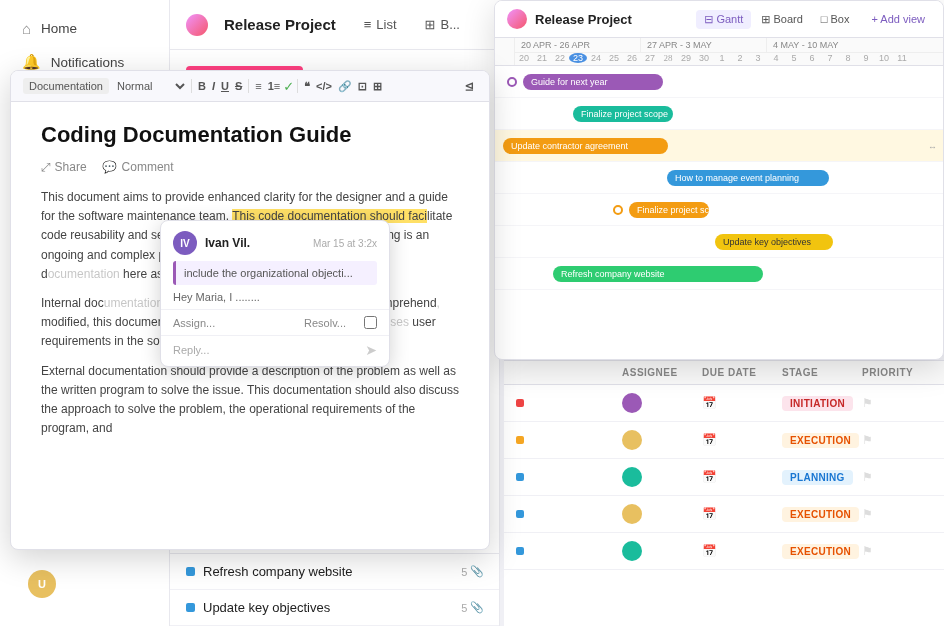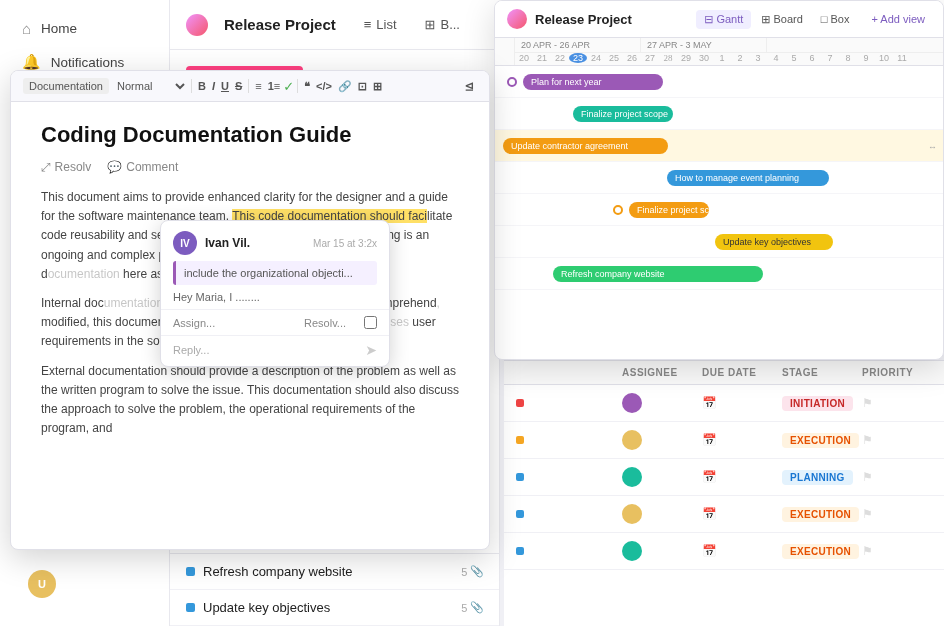--- a/index.html
+++ b/index.html
@@ -605,20 +605,21 @@
       <div class="gantt-add-btn">+ Add view</div>
     </div>
 
     <div class="gantt-date-row">
       <div style="display:flex;align-items:center;font-size:9px;color:#aaa;padding:0 4px;background:#fafafa;border-right:1px solid #eee;min-width:20px;">
       </div>
       <div style="flex:1;display:flex;flex-direction:column;overflow:hidden;">
         <div style="display:flex;border-bottom:1px solid #eee;">
           <div style="width:126px;font-size:9px;color:#888;padding:2px 6px;border-right:1px solid #eee;white-space:nowrap;">20 APR - 26 APR</div>
           <div style="width:126px;font-size:9px;color:#888;padding:2px 6px;border-right:1px solid #eee;white-space:nowrap;">27 APR - 3 MAY</div>
+          <div style="flex:1;font-size:9px;color:#888;padding:2px 6px;white-space:nowrap;">4 MAY - 10 MAY</div>
         </div>
         <div style="display:flex;">
           <div style="display:flex;width:252px;">
             <span style="font-size:9px;color:#aaa;width:18px;text-align:center;">20</span>
             <span style="font-size:9px;color:#aaa;width:18px;text-align:center;">21</span>
             <span style="font-size:9px;color:#aaa;width:18px;text-align:center;">22</span>
             <span style="font-size:9px;color:#aaa;width:18px;text-align:center;background:#4a90e2;color:#fff;border-radius:50%;">23</span>
             <span style="font-size:9px;color:#aaa;width:18px;text-align:center;">24</span>
             <span style="font-size:9px;color:#aaa;width:18px;text-align:center;">25</span>
             <span style="font-size:9px;color:#aaa;width:18px;text-align:center;">26</span>
@@ -641,21 +642,21 @@
             <span style="font-size:9px;color:#aaa;width:18px;text-align:center;">11</span>
           </div>
         </div>
       </div>
     </div>
 
     <div class="gantt-body">
 
       <div class="gantt-row">
         <div class="gantt-circle" style="left:12px;"></div>
-        <div class="gantt-bar purple" style="left:28px;width:140px;">Plan for next year</div>
+        <div class="gantt-bar purple" style="left:28px;width:140px;">Guide for next year</div>
       </div>
 
       <div class="gantt-row">
         <div class="gantt-bar teal" style="left:78px;width:100px;">Finalize project scope</div>
       </div>
 
       <div class="gantt-row" style="background:#fff8e1;">
         <div class="gantt-bar orange" style="left:8px;width:165px;">Update contractor agreement</div>
         <span style="position:absolute;right:6px;top:50%;transform:translateY(-50%);font-size:9px;color:#aaa;">↔</span>
       </div>
@@ -809,21 +810,21 @@
     <span class="toolbar-btn">⊴</span>
 
   </div>
 
   <div class="doc-body">
     <h1 class="doc-title">Coding Documentation Guide</h1>
 
     <div class="doc-actions">
       <div class="doc-action">
         <span>⤢</span>
-        <span>Resolv</span>
+        <span>Share</span>
       </div>
       <div class="doc-action">
         <span>💬</span>
         <span>Comment</span>
       </div>
     </div>
 
     <p class="doc-text">
       This document aims to provide enhanced clarity for the designer and a guide for the software maintenance team. <span class="highlight-yellow">This code documentation should faci</span>litate code reusability and serve as a reference point. Since programming is an ongoing and complex pr<span style="opacity:0.3;">ogramming process</span> referencing this code d<span style="opacity:0.3;">ocumentation</span> here as well.
     </p>

